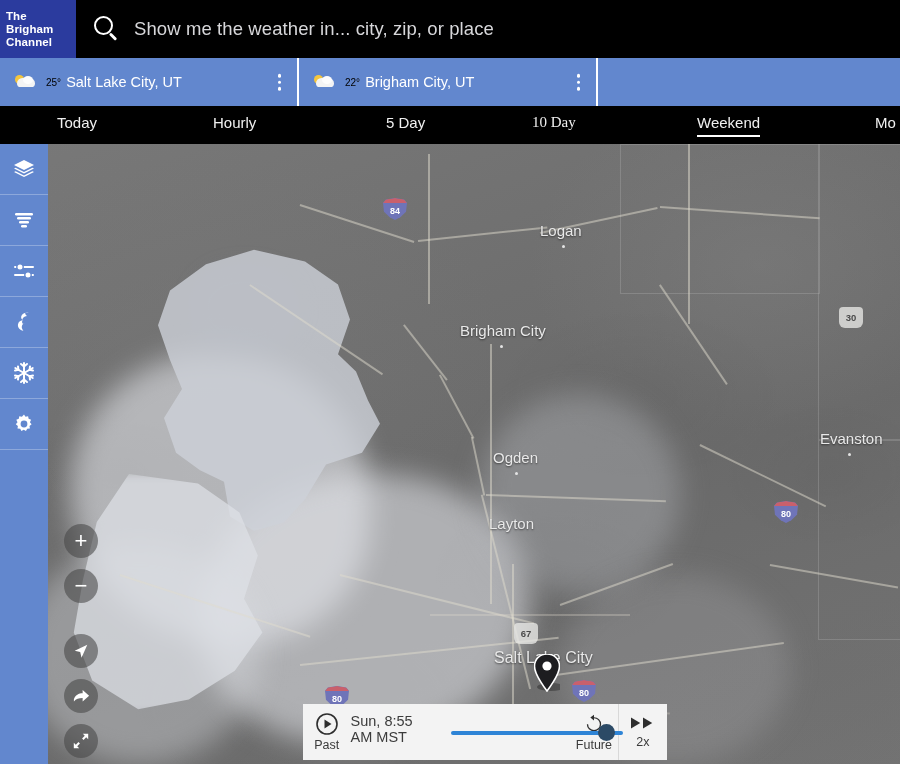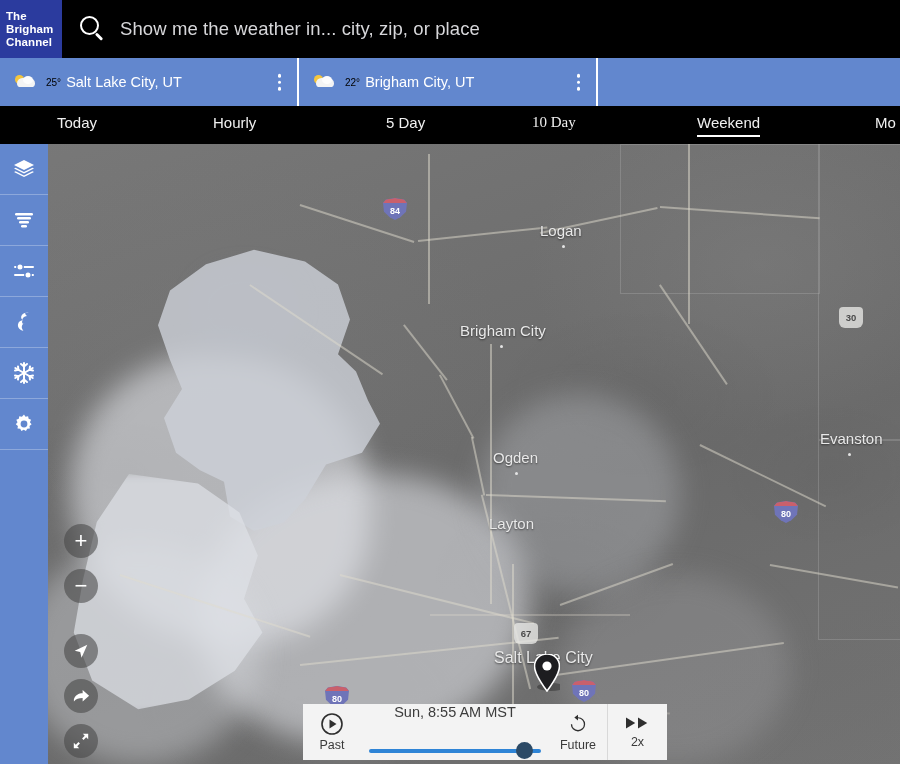--- a/index.html
+++ b/index.html
@@ -9,21 +9,21 @@
     background: #000; overflow: hidden;
   }
   #app { position: relative; width: 900px; height: 764px; overflow: hidden; }
 
   
   .header {
     position: absolute; top: 0; left: 0; width: 900px; height: 58px;
     background: #000; display: flex; align-items: stretch;
   }
   .logo-box {
-    width: 62px; height: 58px; background: #2b3b9e;
+    width: 76px; height: 58px; background: #2b3b9e;
     color: #fff; font-weight: bold; font-size: 11.5px; line-height: 13px;
     padding: 10px 0 0 6px; letter-spacing: .1px;
   }
   .search-area {
     flex: 1; display: flex; align-items: center; padding-left: 18px; gap: 14px;
   }
   .search-icon { width: 26px; height: 26px; position: relative; flex: 0 0 auto; }
   .search-icon .ring {
     position: absolute; left: 0; top: 0; width: 19px; height: 19px;
     border: 2.6px solid #fff; border-radius: 50%;
@@ -208,21 +208,21 @@
   .mapbtn svg, .mapbtn .glyph { display: block; }
   .mapbtn .glyph { color: #fff; font-size: 22px; line-height: 1; font-weight: 300; }
 
   
   .timeline {
     position: absolute; left: 303px; top: 704px; width: 364px; height: 56px;
     background: #f3f3f3; display: flex; align-items: stretch;
   }
   .tl-play { width: 58px; display:flex; flex-direction: column; align-items: center; justify-content: center; gap:2px;}
   .tl-play .lbl { font-size: 12.5px; color: #3a3a3a; }
-  .tl-mid { flex: 1; display: flex; flex-direction: column; align-items: center; justify-content: flex-start; gap: 17px; }
+  .tl-mid { flex: 1; display: flex; align-items: center; justify-content: space-between; gap: 17px; }
   .tl-time { font-size: 14.5px; color: #3c3c3c; margin-bottom: 6px; }
   .tl-slider { position: relative; width: 172px; height: 14px; }
   .tl-track {
     position: absolute; left: 0; top: 5.5px; width: 172px; height: 4px;
     background: #2e84d6; border-radius: 2px;
   }
   .tl-thumb {
     position: absolute; left: 147px; top: -1px; width: 17px; height: 17px;
     border-radius: 50%; background: #2c4a66;
   }

